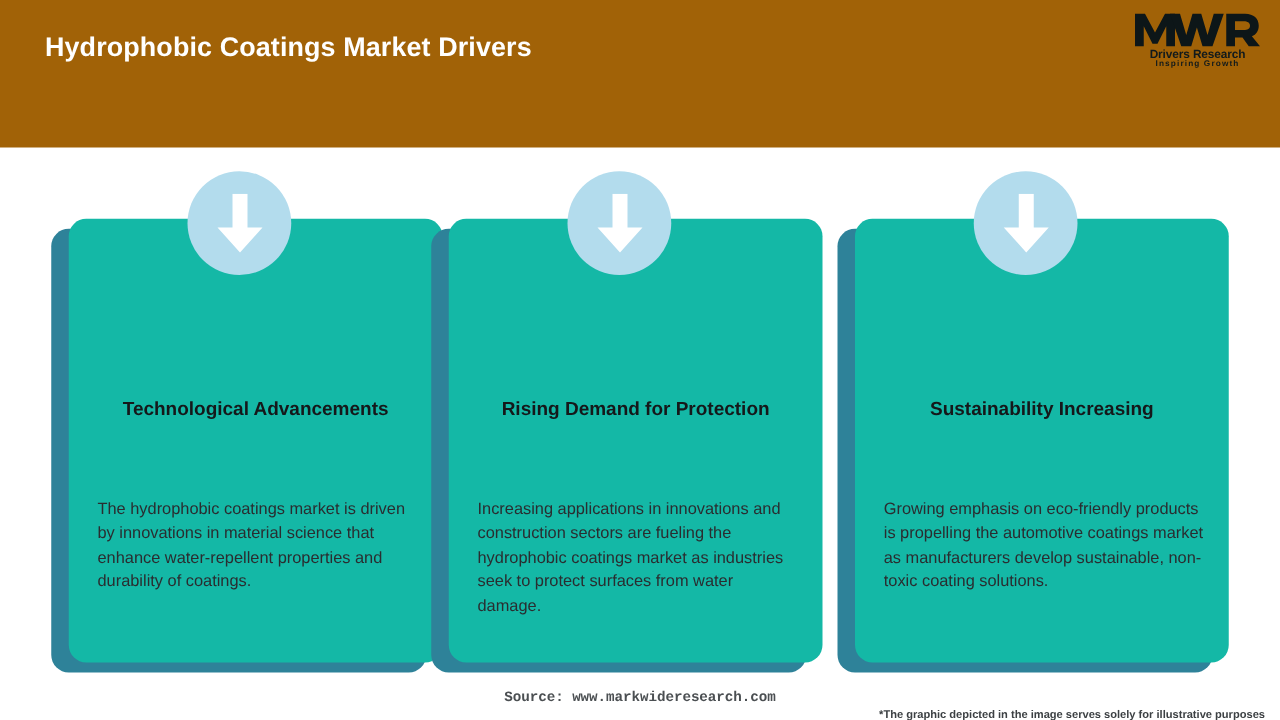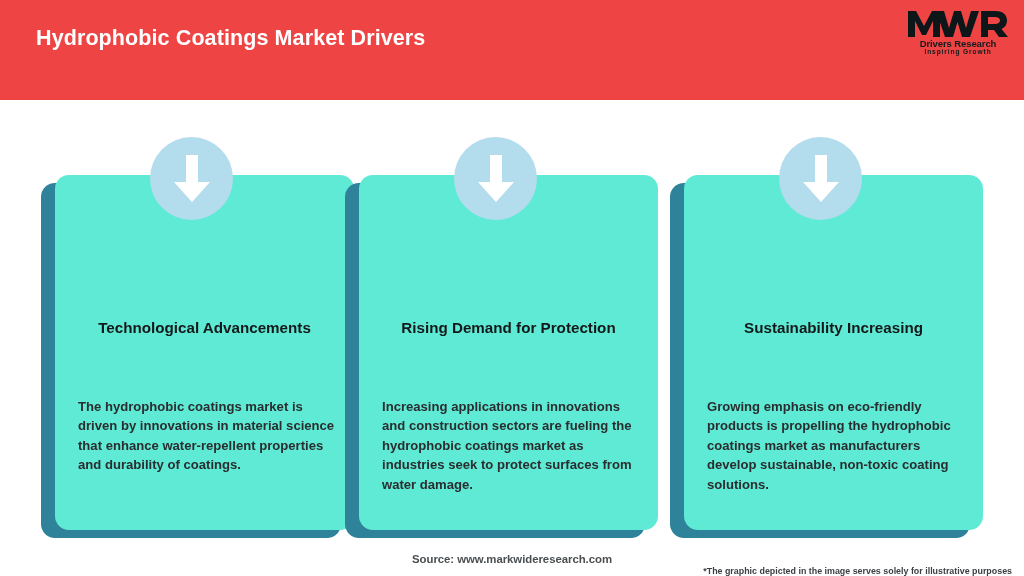--- a/index.html
+++ b/index.html
@@ -14,22 +14,22 @@
     overflow: hidden;
     position: relative;
   }
 
   
   .header {
     position: absolute;
     left: 0;
     top: 0;
     width: 1024px;
-    height: 100px;
-    background: #ef4444;
+    height: 118px;
+    background: #a16207;
     box-sizing: border-box;
   }
   .header-title {
     position: absolute;
     left: 36px;
     top: 26px;
     font-size: 21.5px;
     font-weight: bold;
     color: #ffffff;
     letter-spacing: 0.1px;
@@ -104,21 +104,21 @@
     background: #2e8299;
     border-radius: 14px;
   }
   
   .card {
     position: absolute;
     left: 14px;
     top: 75px;
     width: 299px;
     height: 355px;
-    background: #5eead4;
+    background: #14b8a6;
     border-radius: 14px;
     box-sizing: border-box;
   }
 
   
   .icon-circle {
     position: absolute;
     top: 37px;
     left: 109px;
     width: 83px;
@@ -149,34 +149,34 @@
   }
   .card-body {
     position: absolute;
     left: 23px;
     top: 222px;
     width: 258px;
     font-size: 13.1px;
     color: #2a2d30;
     line-height: 1.48;
     text-align: left;
-    font-weight: bold;
   }
 
   
   .footer-source {
     position: absolute;
     left: 0;
     top: 553px;
     width: 1024px;
     text-align: center;
     font-size: 11.4px;
     font-weight: bold;
     color: #4b4f52;
     letter-spacing: -0.05px;
+    font-family: Liberation Mono, monospace;
   }
   .footer-note {
     position: absolute;
     right: 12px;
     top: 556px;
     font-size: 8.9px;
     font-weight: bold;
     color: #3c4043;
     white-space: nowrap;
     margin-top: 10px;
@@ -231,21 +231,21 @@
       <svg class="arrow" viewBox="0 0 38 48" xmlns="http://www.w3.org/2000/svg">
         <path d="M13 0 L25 0 L25 27 L37 27 L19 47 L1 27 L13 27 Z" fill="#ffffff"></path>
       </svg>
     </div>
   </div>
 
   <div class="card-group g3">
     <div class="card-backing"></div>
     <div class="card">
       <div class="card-title">Sustainability Increasing</div>
-      <div class="card-body">Growing emphasis on eco-friendly products is propelling the hydrophobic coatings market as manufacturers develop sustainable, non-toxic coating solutions.</div>
+      <div class="card-body">Growing emphasis on eco-friendly products is propelling the automotive coatings market as manufacturers develop sustainable, non-toxic coating solutions.</div>
     </div>
     <div class="icon-circle">
       <svg class="arrow" viewBox="0 0 38 48" xmlns="http://www.w3.org/2000/svg">
         <path d="M13 0 L25 0 L25 27 L37 27 L19 47 L1 27 L13 27 Z" fill="#ffffff"></path>
       </svg>
     </div>
   </div>
 
 </div>
 

